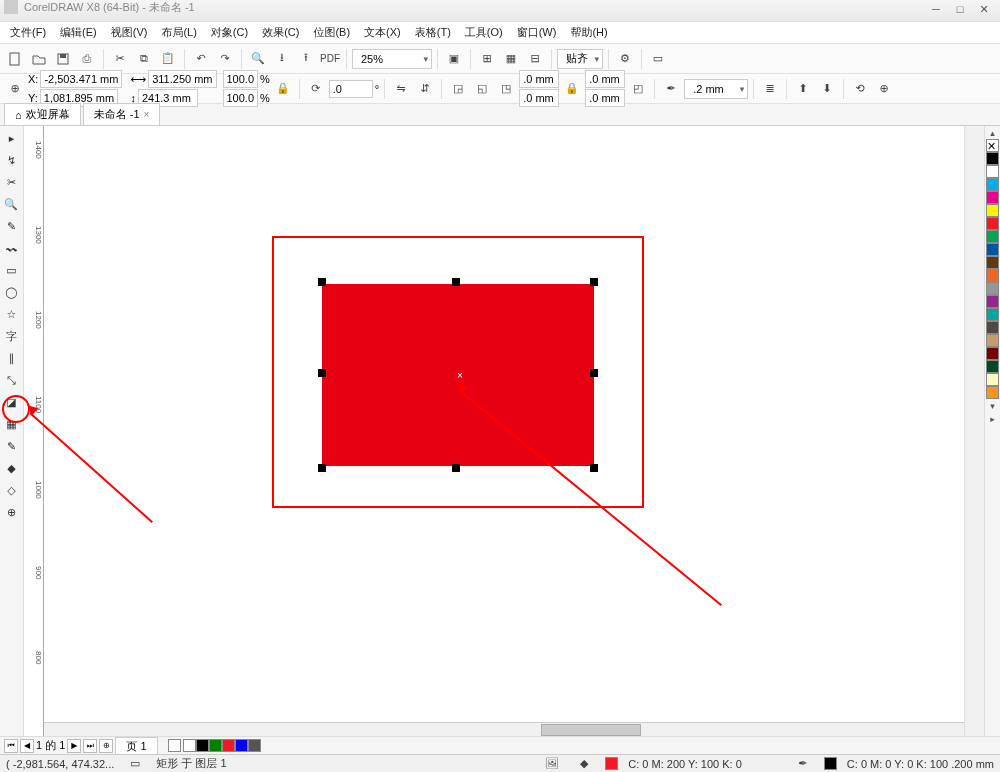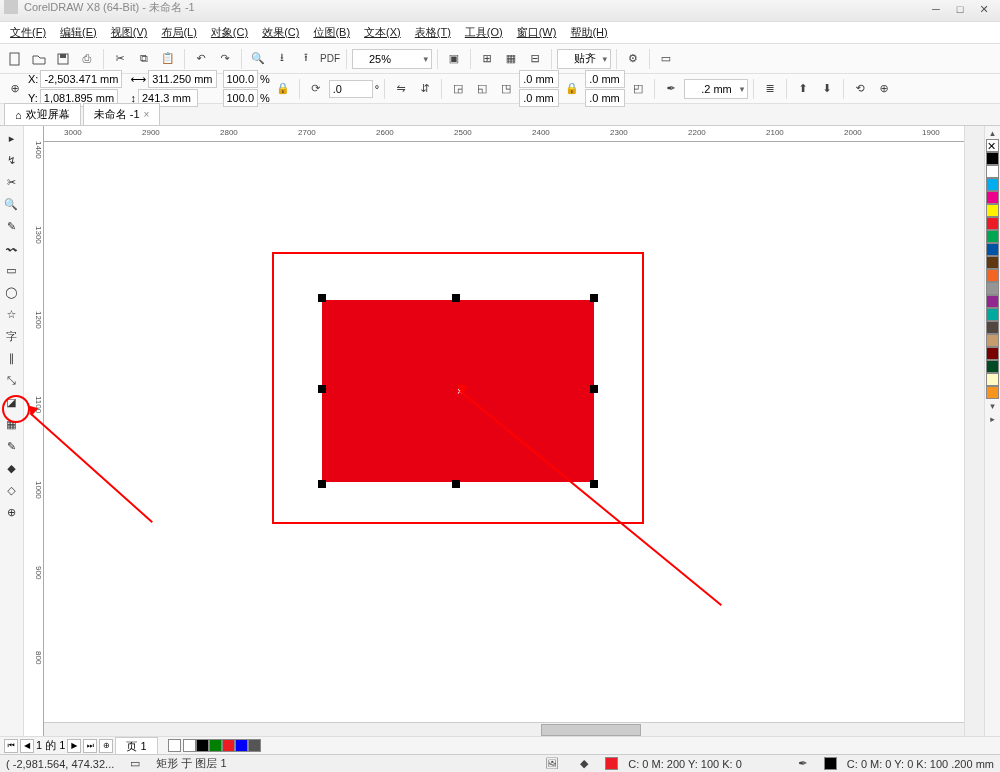--- a/index.html
+++ b/index.html
@@ -2,25 +2,25 @@
 <html><head>
 <meta charset="utf-8">
 <style>
 * { margin:0; padding:0; box-sizing:border-box; font-family:"Microsoft YaHei",Arial,sans-serif; font-size:11px; }
 body { width:1000px; height:772px; background:#fff; overflow:hidden; position:relative; }
 .titlebar { height:22px; background:linear-gradient(#f5f5f5,#e8e8e8); display:flex; align-items:flex-start; padding:0 4px; color:#888; border-bottom:1px solid #ddd; }
 .titlebar .logo { width:14px; height:14px; background:#ccc; margin-right:6px; }
 .titlebar .spacer { flex:1; }
 .winbtn { width:24px; height:18px; display:flex; align-items:center; justify-content:center; color:#555; }
 .menubar { height:22px; display:flex; align-items:center; padding:0 4px; gap:2px; border-bottom:1px solid #e0e0e0; }
-.menuitem { padding:2px 6px; color:#222;text-decoration:underline; }
+.menuitem { padding:2px 6px; color:#222; }
 .toolbar1, .toolbar2 { height:30px; display:flex; align-items:center; padding:0 4px; gap:2px; border-bottom:1px solid #e0e0e0; background:#fafafa; }
 .tbtn { width:22px; height:22px; display:flex; align-items:center; justify-content:center; border:1px solid transparent; border-radius:2px; color:#444; }
 .sep { width:1px; height:20px; background:#ddd; margin:0 3px; }
-.combo { height:20px; border:1px solid #ccc; background:#fff; display:flex; align-items:center; padding:0 14px 0 16px; position:relative; min-width:46px; }
+.combo { height:20px; border:1px solid #ccc; background:#fff; display:flex; align-items:center; padding:0 14px 0 8px; position:relative; min-width:46px; }
 .combo::after { content:"▾"; position:absolute; right:3px; color:#666; font-size:9px; }
 .field { height:18px; border:1px solid #ccc; background:#fff; padding:0 3px; display:flex; align-items:center; min-width:60px; }
 .coord-block { display:flex; flex-direction:column; gap:1px; font-size:10px; }
 .coord-row { display:flex; align-items:center; gap:2px; }
 .tabstrip { height:22px; display:flex; align-items:flex-end; padding:0 4px; border-bottom:1px solid #ccc; background:#f5f5f5; gap:2px; }
 .tab { padding:3px 10px; background:#fff; border:1px solid #ccc; border-bottom:none; display:flex; align-items:center; gap:4px; }
 .tab .close { color:#888; font-size:10px; }
 .workspace { position:absolute; top:126px; left:0; right:0; bottom:36px; display:flex; }
 .toolbox { width:24px; background:#f5f5f5; border-right:1px solid #ddd; display:flex; flex-direction:column; align-items:center; padding-top:2px; gap:2px; }
 .tool { width:20px; height:20px; display:flex; align-items:center; justify-content:center; color:#333; border:1px solid transparent; }
@@ -252,35 +252,20 @@
   <div class="vruler" id="vruler">
       <span class="tick" style="top: 15px;">1400</span>
       <span class="tick" style="top: 100px;">1300</span>
       <span class="tick" style="top: 185px;">1200</span>
       <span class="tick" style="top: 270px;">1100</span>
       <span class="tick" style="top: 355px;">1000</span>
       <span class="tick" style="top: 440px;">900</span>
       <span class="tick" style="top: 525px;">800</span>
     </div>
   <div class="hruler-wrap">
-    <div class="hruler" id="hruler">
-      <span style="position:absolute;right:4px;top:2px;font-size:8px;color:#555;">毫米</span>
-    <span class="tick" style="left: 20px;">3000</span>
-        <span class="tick" style="left: 98px;">2900</span>
-        <span class="tick" style="left: 176px;">2800</span>
-        <span class="tick" style="left: 254px;">2700</span>
-        <span class="tick" style="left: 332px;">2600</span>
-        <span class="tick" style="left: 410px;">2500</span>
-        <span class="tick" style="left: 488px;">2400</span>
-        <span class="tick" style="left: 566px;">2300</span>
-        <span class="tick" style="left: 644px;">2200</span>
-        <span class="tick" style="left: 722px;">2100</span>
-        <span class="tick" style="left: 800px;">2000</span>
-        <span class="tick" style="left: 878px;">1900</span>
-      </div>
     <div class="canvas" id="canvas">
 
       <div class="ann-rect" id="annrect" style="left: 228px; top: 110px; width: 372px; height: 272px;"></div>
 
       <div id="redshape" style="position: absolute; left: 278px; top: 158px; width: 272px; height: 182px; background: rgb(230, 0, 18);"></div>
 
       <div id="handles">
           <div class="sel-handle" style="left: 274px; top: 152px;"></div>
           <div class="sel-handle" style="left: 408px; top: 152px;"></div>
           <div class="sel-handle" style="left: 546px; top: 152px;"></div>

